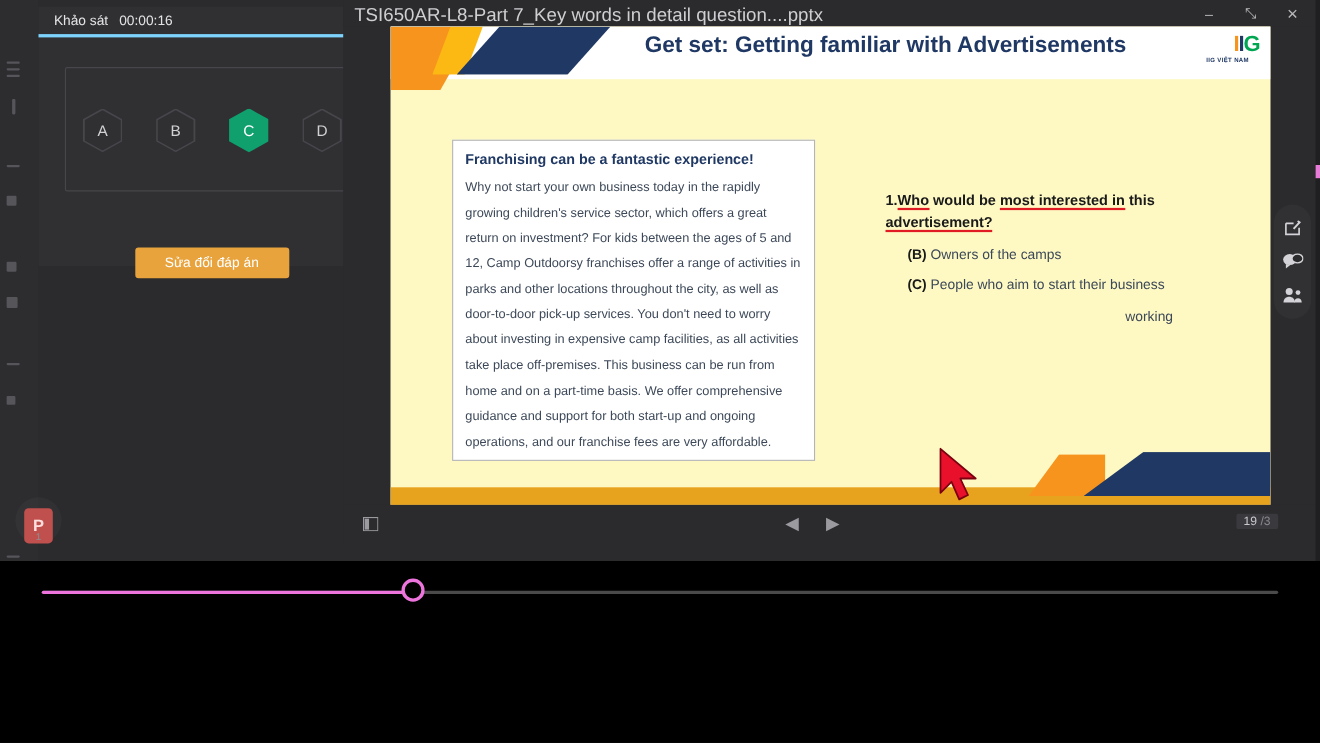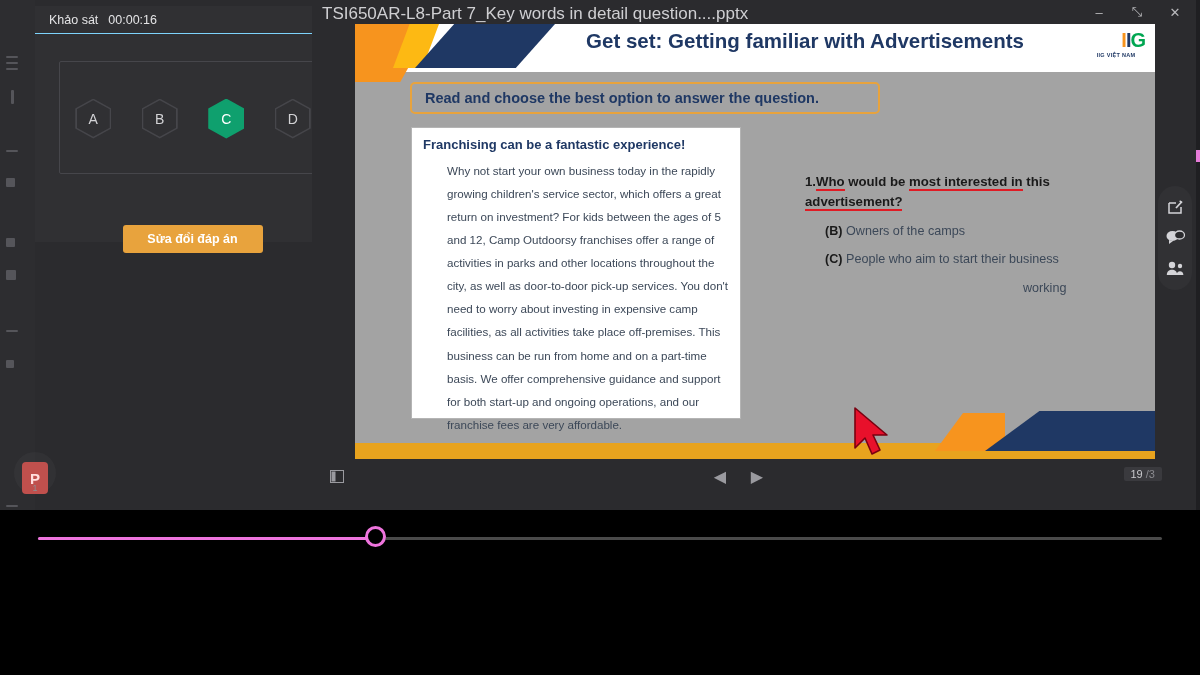--- a/index.html
+++ b/index.html
@@ -44,21 +44,21 @@
 
   
   .survey-panel {
     position: absolute; left: 35px; top: 6px; width: 315px; height: 236px;
     background: #303033;
   }
   .survey-header {
     height: 28px; display: flex; align-items: center;
     padding-left: 14px; gap: 10px;
     color: #e4e4e6; font-size: 12.5px;
-    border-bottom: 1px solid #7dd3fc;
+    border-bottom: 3px solid #7dd3fc;
   }
   .survey-body {
     position: relative; height: 208px;
   }
   .answers-box {
     position: absolute; left: 24px; top: 27px; width: 266px; height: 113px;
     border: 1px solid #46464b; border-radius: 2px;
   }
   .hex-row {
     position: absolute; left: 0; top: 0; width: 266px; height: 113px;
@@ -86,21 +86,20 @@
   }
   .hex.selected .letter { color: #ffffff; }
   .edit-answer-btn {
     position: absolute; left: 123px; top: 191px;
     transform: translateX(-50%) translateX(-0px);
     left: 50%;
     width: 140px; height: 28px;
     background: #e8a33d; border: none; border-radius: 3px;
     color: #ffffff; font-size: 12.5px; font-family: "Liberation Sans", sans-serif;
     cursor: pointer;
-    font-weight: bold;
   }
 
   
   .ppt-window {
     position: absolute; left: 312px; top: 0; width: 888px; height: 493px;
     background: #2b2b2e;
   }
   .ppt-titlebar {
     position: relative; height: 24px; background: #2b2b2e;
     display: flex; align-items: center;
@@ -115,21 +114,21 @@
     display: flex; align-items: center; gap: 0;
   }
   .win-btn {
     width: 38px; height: 24px; display: flex; align-items: center; justify-content: center;
     color: #b8b8bb; font-size: 13px; cursor: pointer;
   }
 
   
   .slide {
     position: absolute; left: 43px; top: 24px;
-    width: 800px; height: 435px; background: #a3a3a3;
+    width: 800px; height: 435px; background: #fef9c3;
     overflow: hidden;
   }
   .slide-header { position: relative; height: 48px; background: #ffffff; }
   .chev-orange {
     position: absolute; left: 0; top: 0; width: 78px; height: 58px;
     background: #f7941e;
     clip-path: polygon(0 0, 100% 0, 58% 100%, 0 100%);
   }
   .chev-orange2 {
     position: absolute; left: 38px; top: 0; width: 46px; height: 44px;
@@ -164,21 +163,21 @@
   .passage {
     position: absolute; left: 56px; top: 103px;
     width: 330px; height: 292px;
     background: #ffffff; border: 1px solid #b4b4b4;
     padding: 9px 11px;
   }
   .passage-title {
     color: #1f3864; font-size: 13px; font-weight: bold; margin-bottom: 7px;
   }
   .passage-body {
-    color: #3c4858; font-size: 11.6px; line-height: 1.99; text-align: left; margin-left: 24px;
+    color: #3c4858; font-size: 11.6px; line-height: 1.99; text-align: left;
   }
 
   .question-block {
     position: absolute; left: 450px; top: 148px; width: 340px;
   }
   .q-line {
     color: #1a1a1a; font-size: 13.2px; font-weight: bold; line-height: 1.55;
   }
   .q-line .u-red { border-bottom: 2px solid #e01b24; }
   .q-opt {
@@ -348,21 +347,20 @@
           <div class="chev-orange"></div>
           <div class="chev-orange2"></div>
           <div class="chev-navy"></div>
           <div class="slide-title">Get set: Getting familiar with Advertisements</div>
           <div class="slide-logo">
             <div class="logo-bars"><span style="color:#f7941e;">I</span><span style="color:#1f3864;">I</span><span style="color:#00a651;">G</span></div>
             <div class="logo-sub">IIG VIỆT NAM</div>
           </div>
         </div>
 
-        <div class="instruction">Read and choose the best option to answer the question.</div>
 
         <div class="passage">
           <div class="passage-title">Franchising can be a fantastic experience!</div>
           <div class="passage-body">Why not start your own business today in the rapidly growing children's service sector, which offers a great return on investment? For kids between the ages of 5 and 12, Camp Outdoorsy franchises offer a range of activities in parks and other locations throughout the city, as well as door-to-door pick-up services. You don't need to worry about investing in expensive camp facilities, as all activities take place off-premises. This business can be run from home and on a part-time basis. We offer comprehensive guidance and support for both start-up and ongoing operations, and our franchise fees are very affordable.</div>
         </div>
 
         <div class="question-block">
           <div class="q-line">
             <span>1.</span><span class="u-red">Who</span><span> would be </span><span class="u-red">most interested in</span><span> this </span><span class="u-red">advertisement?</span>
           </div>

